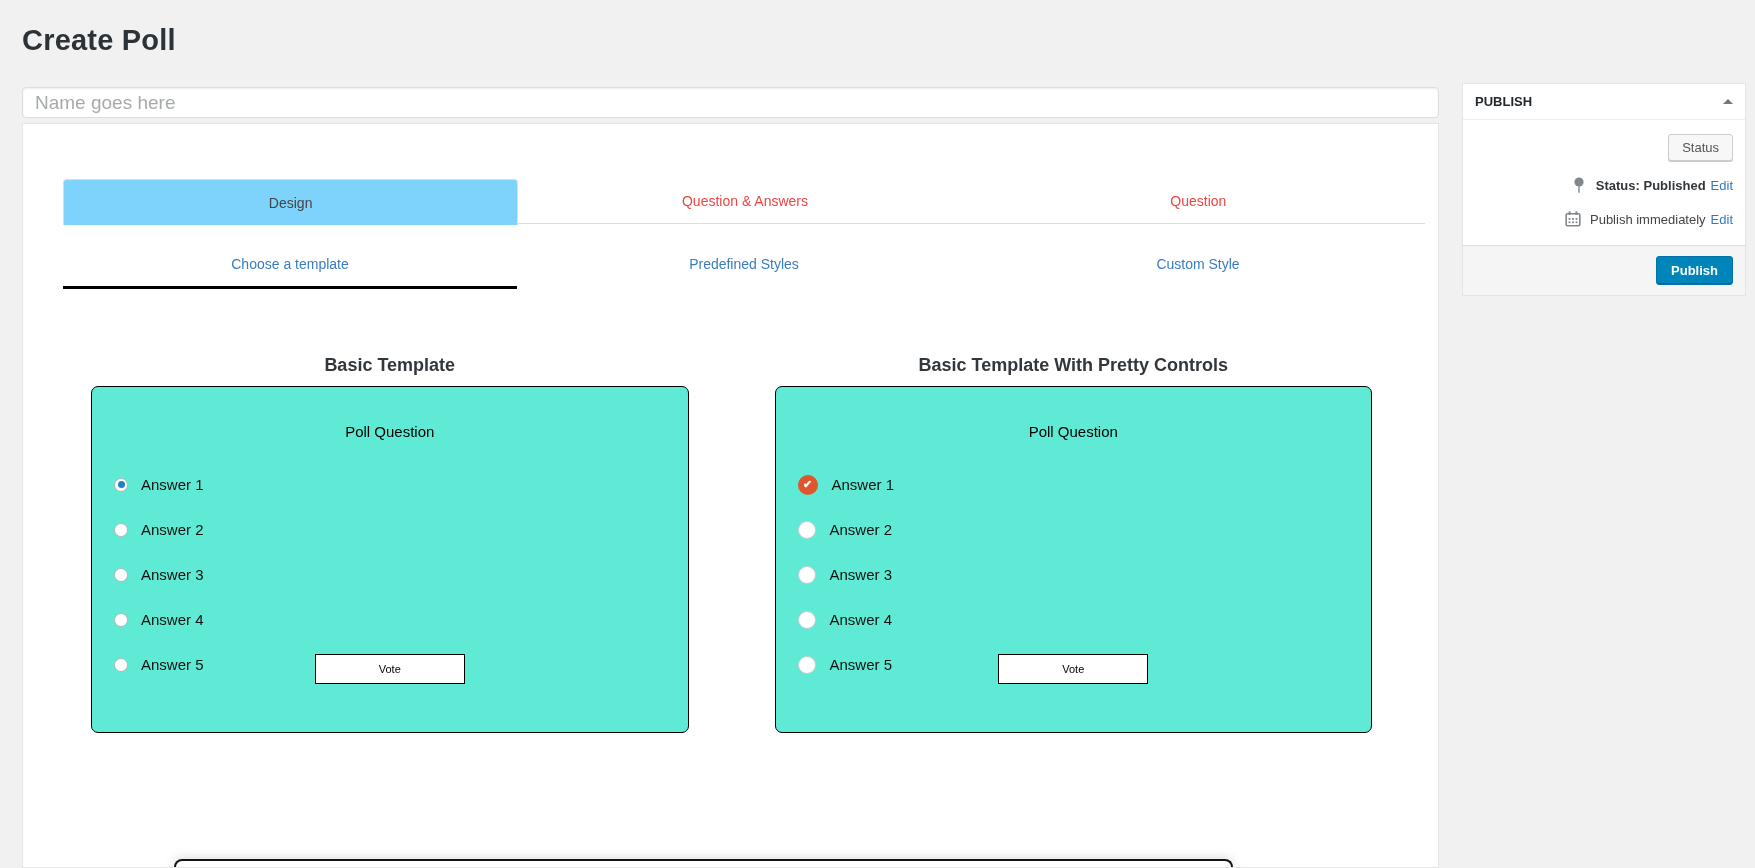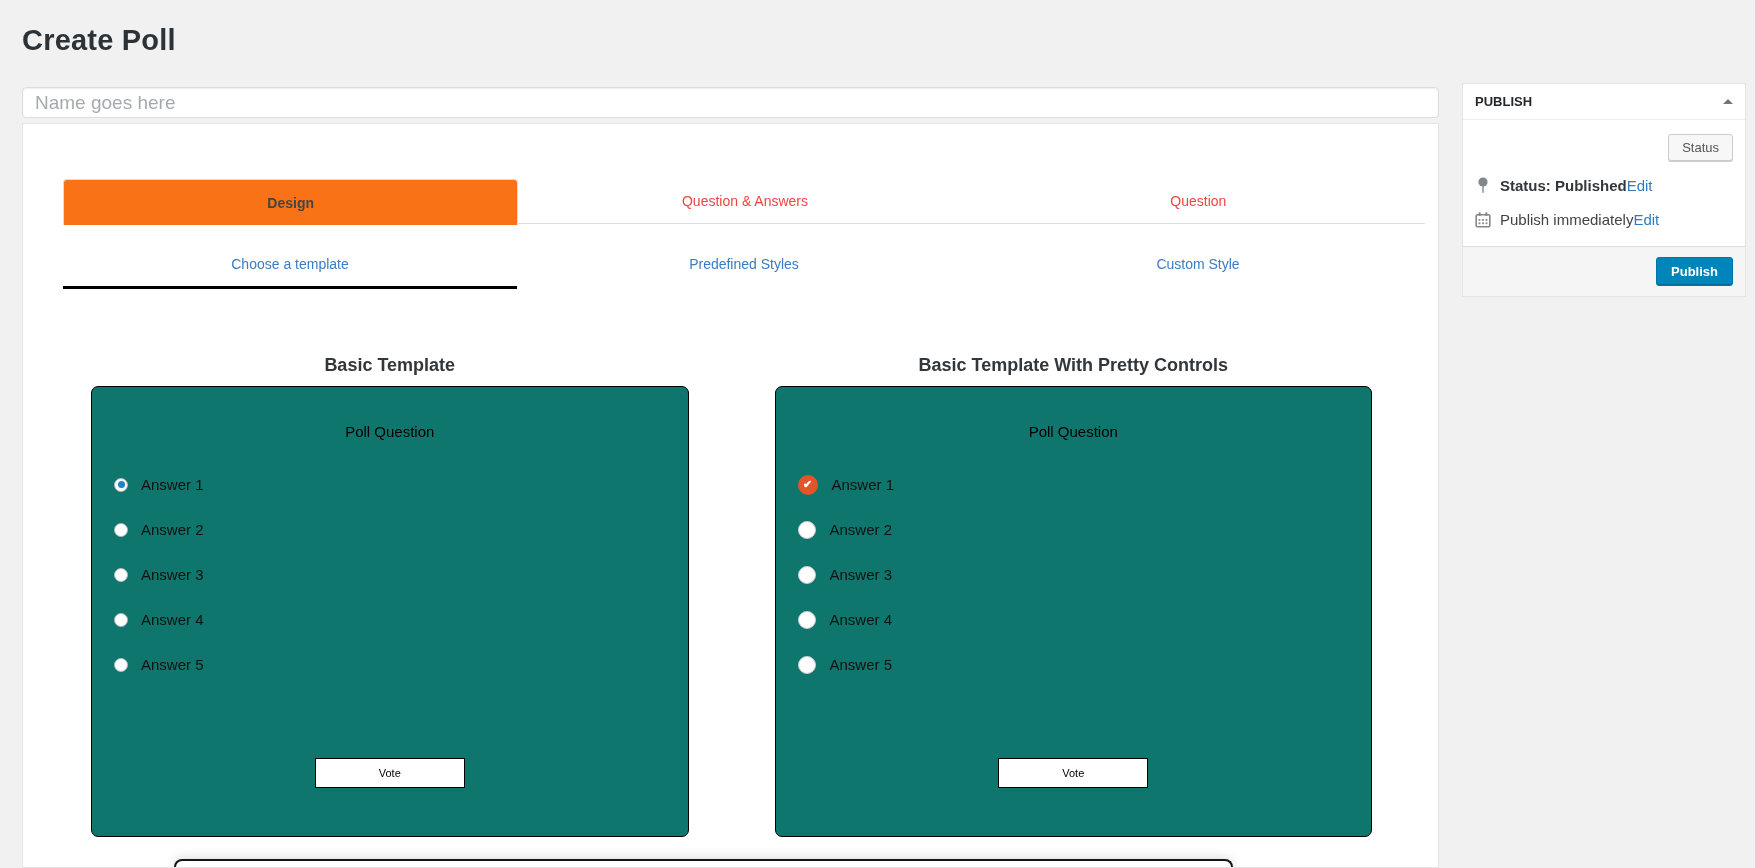--- a/index.html
+++ b/index.html
@@ -35,43 +35,43 @@
     height:745px; position:relative; overflow:hidden;
   }
 
   .tabs-wrap { margin:55px 13px 0 40px; }
   .tabs { display:flex; border-bottom:1px solid #ddd; height:45px; align-items:stretch; }
   .tab {
     flex:1; display:flex; align-items:center; justify-content:center;
     font-size:14px; color:#ef4444; cursor:pointer;
   }
   .tab.active {
-    color:#444; background:#f97316;
+    color:#444; background:#7dd3fc;
     border:1px solid #ddd; border-bottom:none;
     border-radius:4px 4px 0 0;
-    margin-bottom:-1px; height:46px;font-weight:bold;
+    margin-bottom:-1px; height:46px;
   }
 
   .subtabs { display:flex; margin:32px 13px 0 40px; }
   .subtab {
     flex:1; text-align:center; font-size:14px; color:#3a7cc1;
     padding-bottom:14px; border-bottom:3px solid transparent; cursor:pointer;
   }
   .subtab.active { border-bottom-color:#000; }
 
   .templates-row { display:flex; margin:66px 66px 0 68px; }
   .template-col { width:599px; }
   .template-col + .template-col { margin-left:86px; }
   .template-title {
     text-align:center; font-size:18px; font-weight:bold;
     color:#32373c; margin:0 0 10px 0;
   }
   .poll-card {
-    border:1.5px solid #000; border-radius:7px; background:#0f766e;
-    height:451px; padding:36px 22px 0 22px; position:relative;
+    border:1.5px solid #000; border-radius:7px; background:#5eead4;
+    height:347px; padding:36px 22px 0 22px; position:relative;
   }
   .poll-question { text-align:center; font-size:15px; color:#000; margin:0; }
   .answers { margin-top:22px; }
   .answer-row { display:flex; align-items:center; height:45px; cursor:pointer; }
   .answer-label { font-size:15px; color:#111; }
 
   .radio-basic {
     width:14px; height:14px; border-radius:50%;
     border:1px solid #b2b7bb; background:#fff;
     margin-right:13px; flex:0 0 auto;
@@ -123,25 +123,25 @@
     border-bottom:5px solid #72777c;
   }
   .panel-body { padding:12px; }
   .preview-row { text-align:right; margin:2px 0 16px 0; }
   .preview-btn {
     display:inline-block; padding:5px 13px;
     background:#f7f7f7; border:1px solid #ccc; border-radius:3px;
     box-shadow:0 1px 0 #ccc;
     font-size:13px; color:#555; cursor:pointer;
   }
-  .meta-row { display:flex; align-items:center; margin-bottom:17px; font-size:15px; color:#444; }
+  .meta-row { display:flex; align-items:center; margin-bottom:17px; font-size:13px; color:#444;justify-content:flex-end; }
   .meta-row:last-child { margin-bottom:6px; }
   .meta-icon { width:16px; margin-right:9px; display:flex; justify-content:center; flex:0 0 auto; }
   .meta-strong { font-weight:bold; color:#32373c; }
-  .edit-link { color:#2e7bc0; text-decoration:none; cursor:pointer; }
+  .edit-link { color:#2e7bc0; margin-left:5px; text-decoration:none; cursor:pointer; }
   .panel-footer {
     background:#f5f5f5; border-top:1px solid #ddd;
     padding:10px 12px; display:flex; justify-content:flex-end;
   }
   .publish-btn {
     background:#0085ba; border:1px solid #0073aa;
     box-shadow:inset 0 -1px 0 #006799;
     color:#fff; font-size:13px; font-weight:600;
     padding:6px 14px; border-radius:3px; cursor:pointer;
     font-family:"Liberation Sans", sans-serif;

